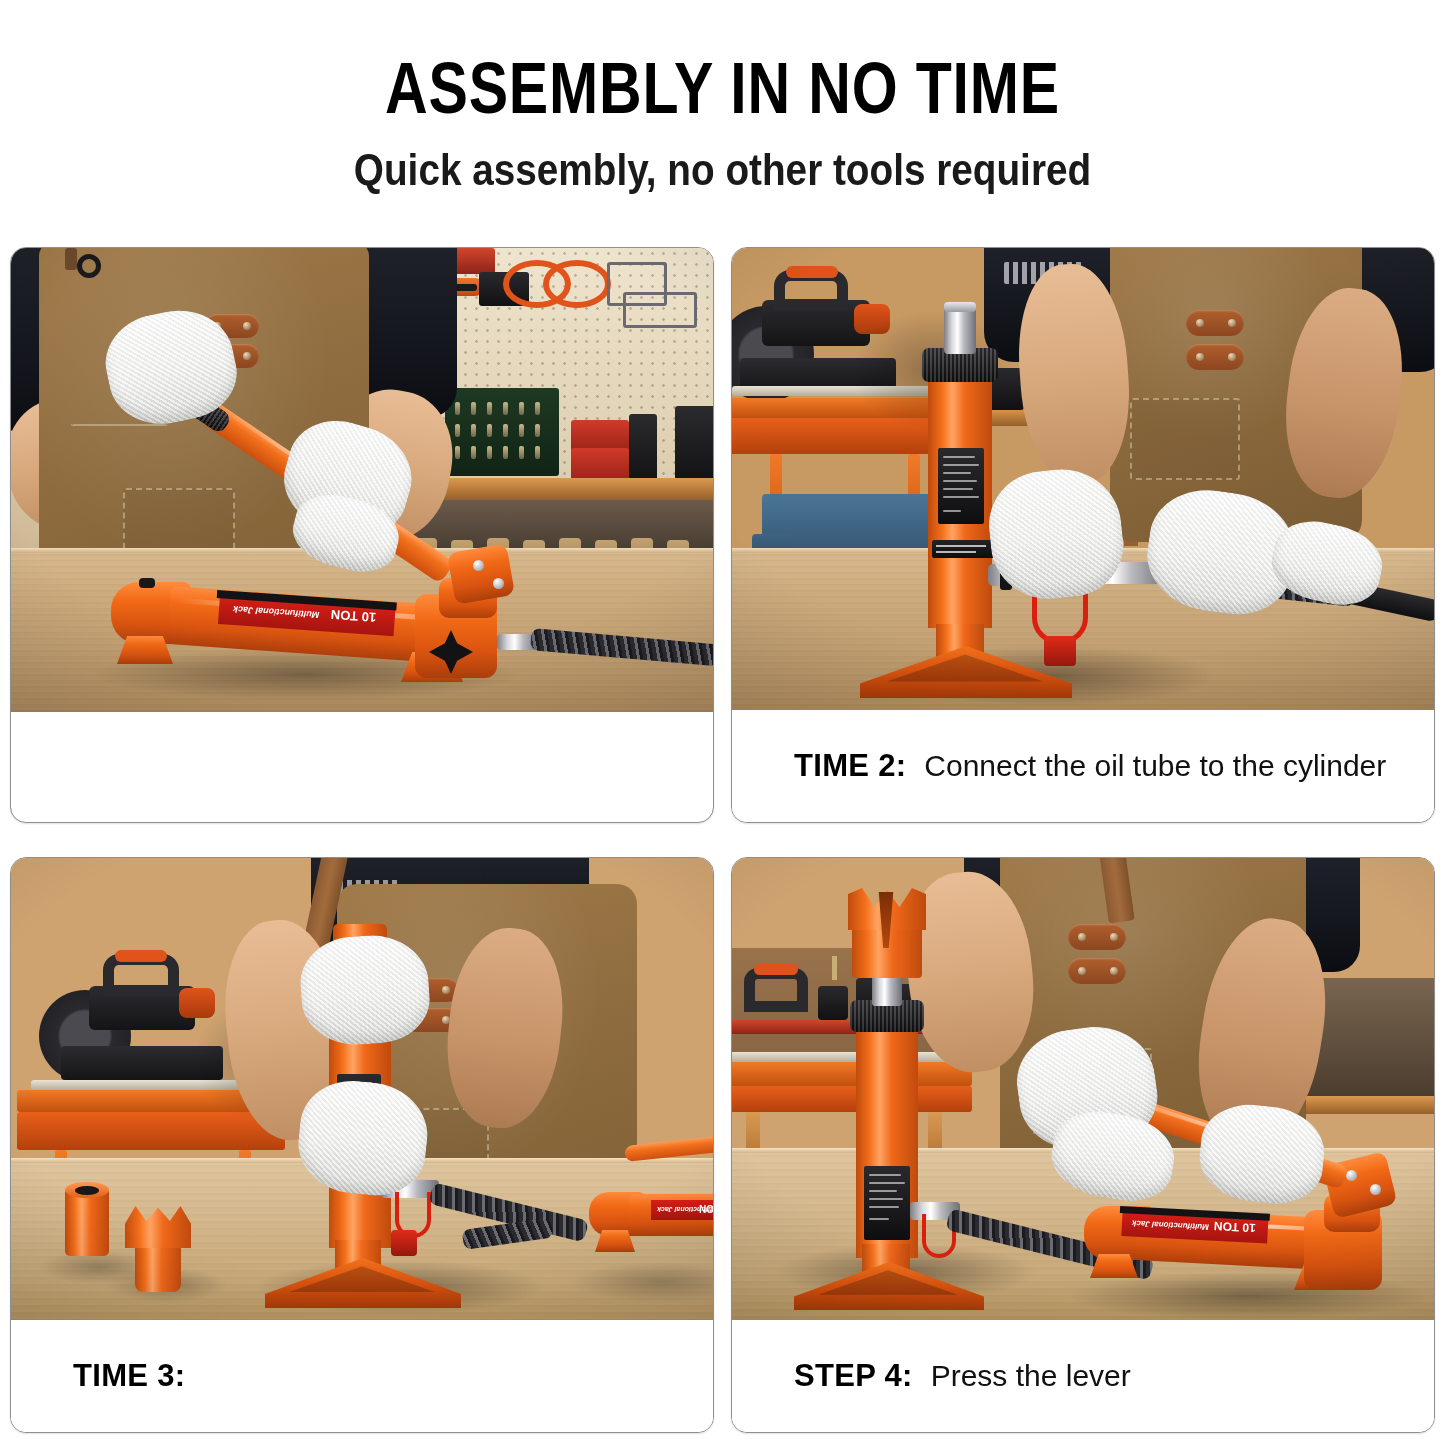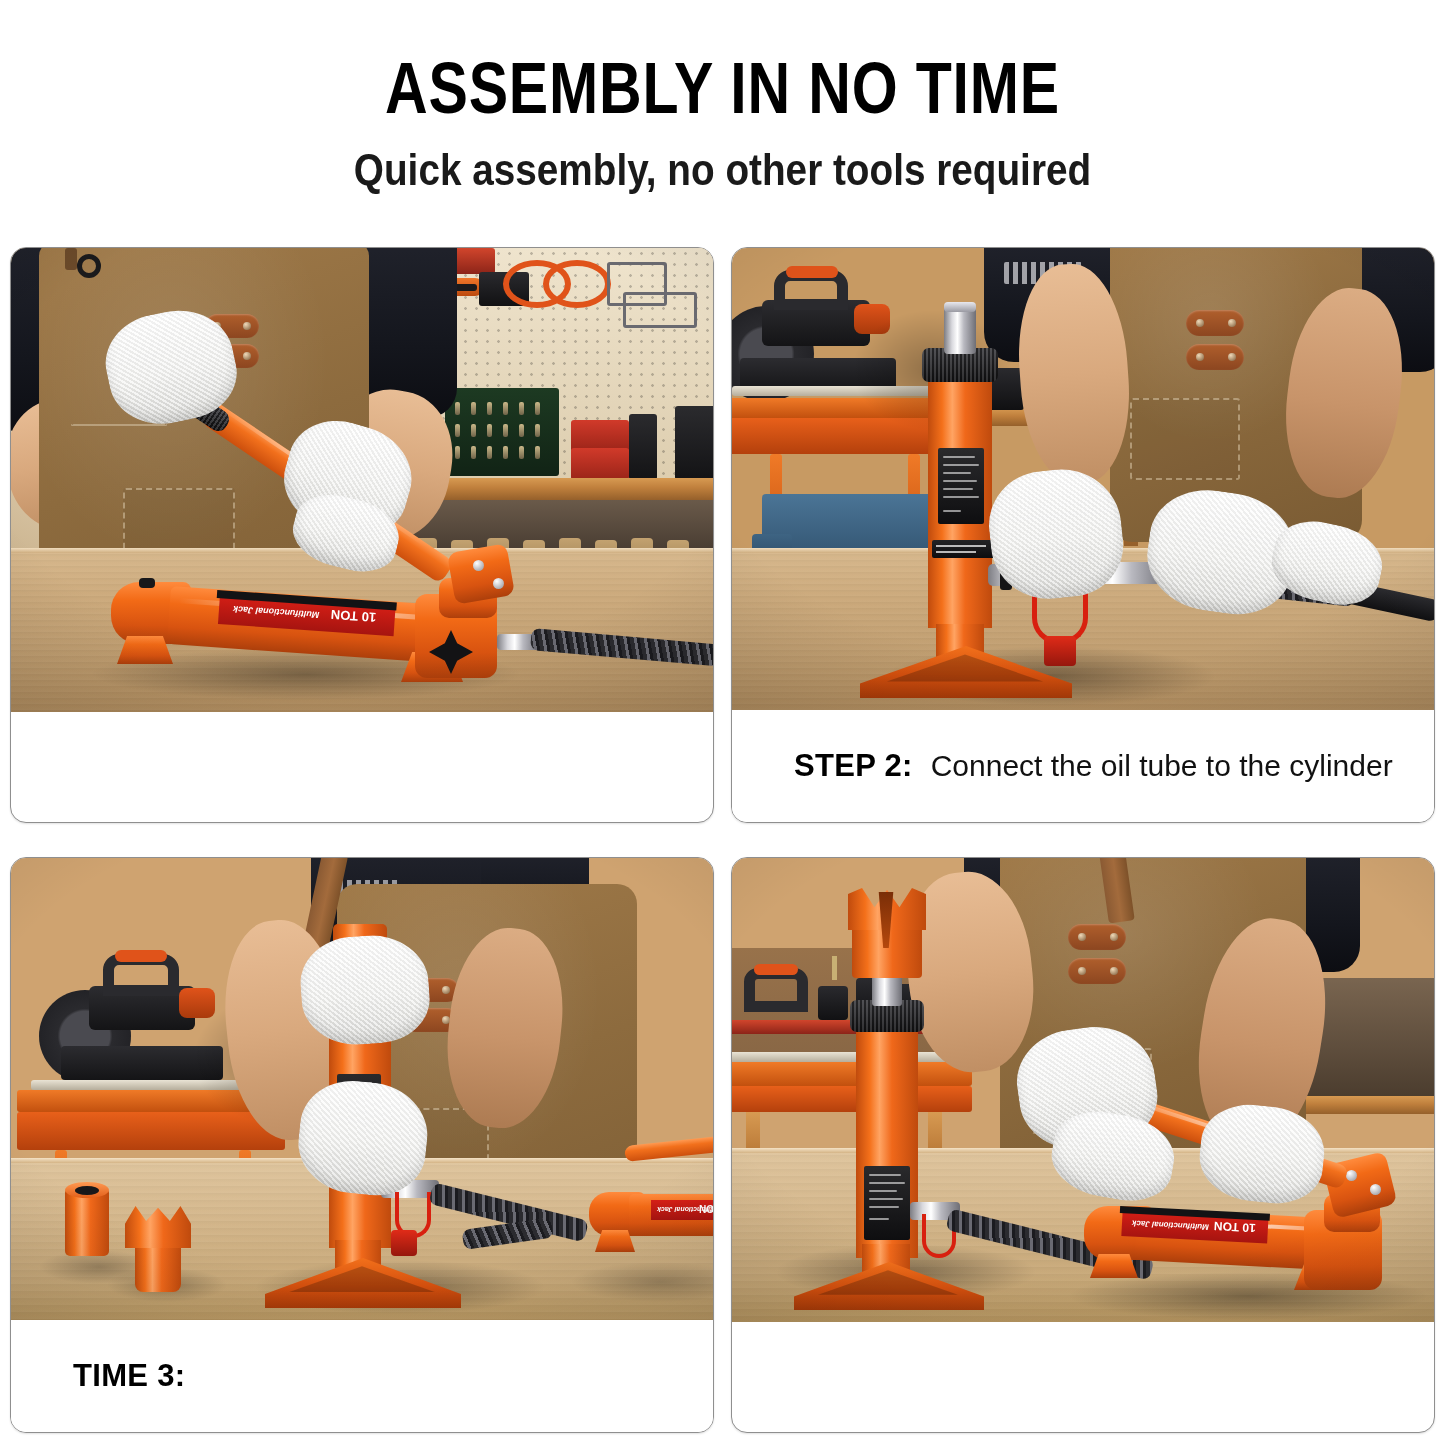--- a/index.html
+++ b/index.html
@@ -550,21 +550,21 @@
           <div class="b" style="left:600px;top:330px;width:110px;height:22px;background:linear-gradient(180deg,#2c2c30,#101012);border-radius:10px;transform:rotate(12deg);transform-origin:left center;"></div>
 
           <div class="glove b" style="left:258px;top:222px;width:132px;height:128px;transform:rotate(-6deg);"></div>
           <div class="glove b" style="left:416px;top:244px;width:146px;height:120px;transform:rotate(8deg);"></div>
           <div class="glove b" style="left:540px;top:276px;width:110px;height:78px;transform:rotate(12deg);"></div>
 
           <div class="vignette"></div>
         </div>
       </div>
       <div class="caption">
-        <span class="step-label">STEP 2:</span>
+        <span class="step-label">TIME 2:</span>
         <span class="step-text">Connect the oil tube to the cylinder</span>
       </div>
     </div>
 
     <div class="card">
       <div class="photo">
         <div class="scene">
           <div class="wall-warm2 b" style="inset:0"></div>
 
           <div class="saw-blade b" style="left:28px;top:132px;width:92px;height:92px;"></div>
@@ -755,16 +755,20 @@
           <div class="glint b" style="left:378px;top:234px;width:226px;height:4px;transform:rotate(18deg);transform-origin:left center;opacity:.6;"></div>
           <div class="b" style="left:336px;top:224px;width:48px;height:20px;background:linear-gradient(180deg,#ff9a52,#e2601a);border-radius:10px;transform:rotate(18deg);transform-origin:left center;"></div>
 
           <div class="glove b" style="left:286px;top:170px;width:138px;height:120px;transform:rotate(-8deg);"></div>
           <div class="glove b" style="left:320px;top:256px;width:122px;height:84px;transform:rotate(10deg);"></div>
           <div class="glove b" style="left:468px;top:248px;width:124px;height:96px;transform:rotate(6deg);"></div>
 
           <div class="vignette"></div>
         </div>
       </div>
+      <div class="caption">
+        <span class="step-label">STEP 4:</span>
+        <span class="step-text">Press the lever</span>
+      </div>
     </div>
 
   </div>
 </div>
 
 </body></html>

